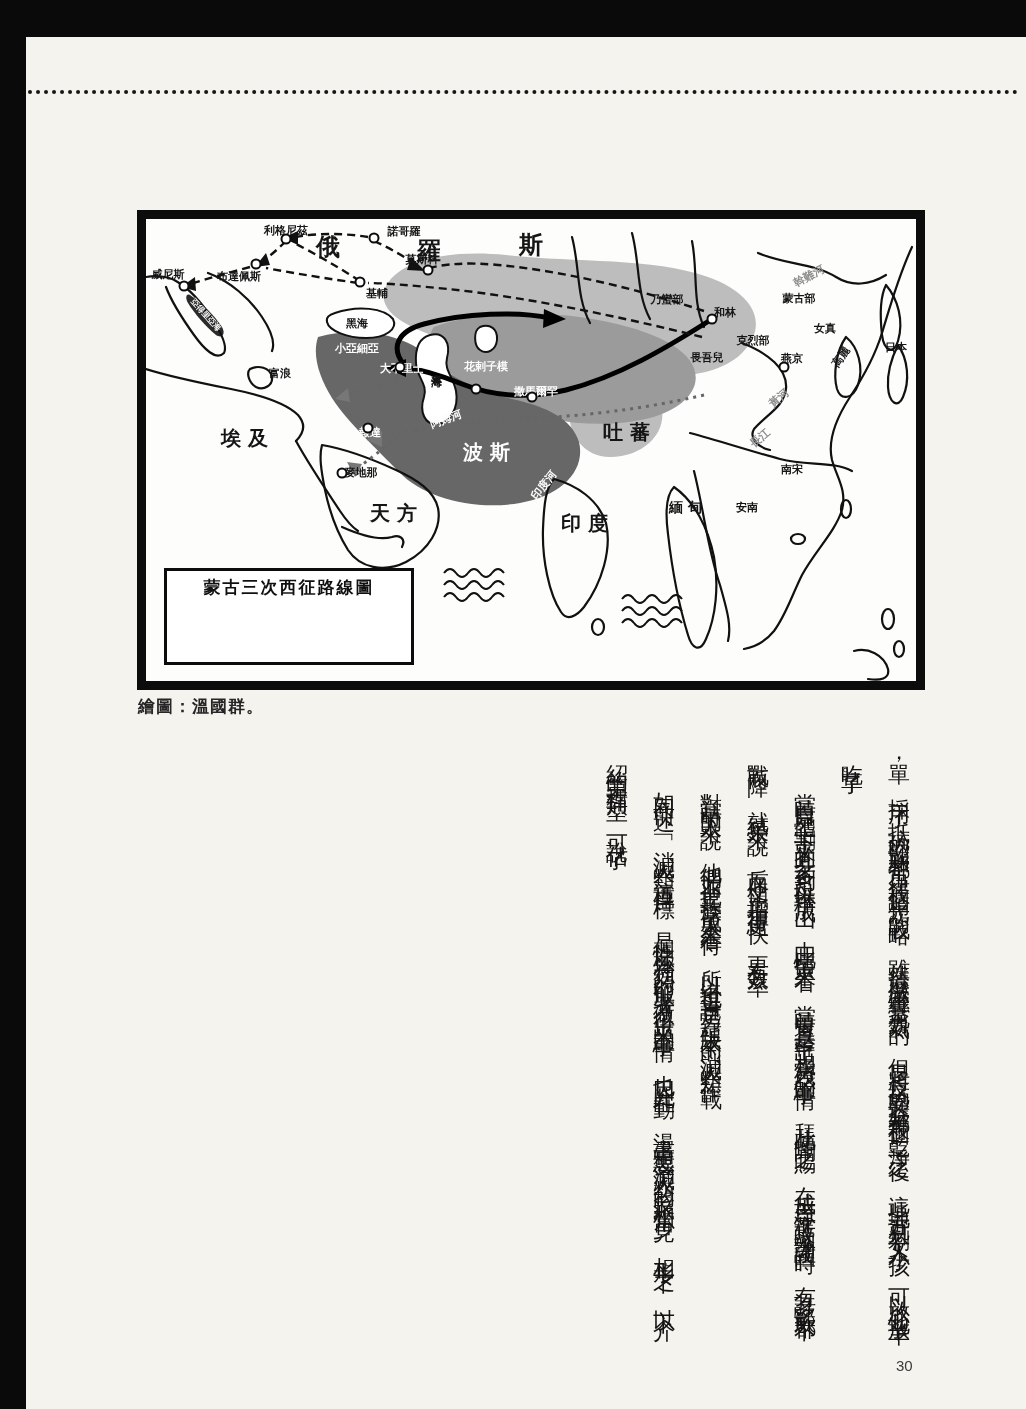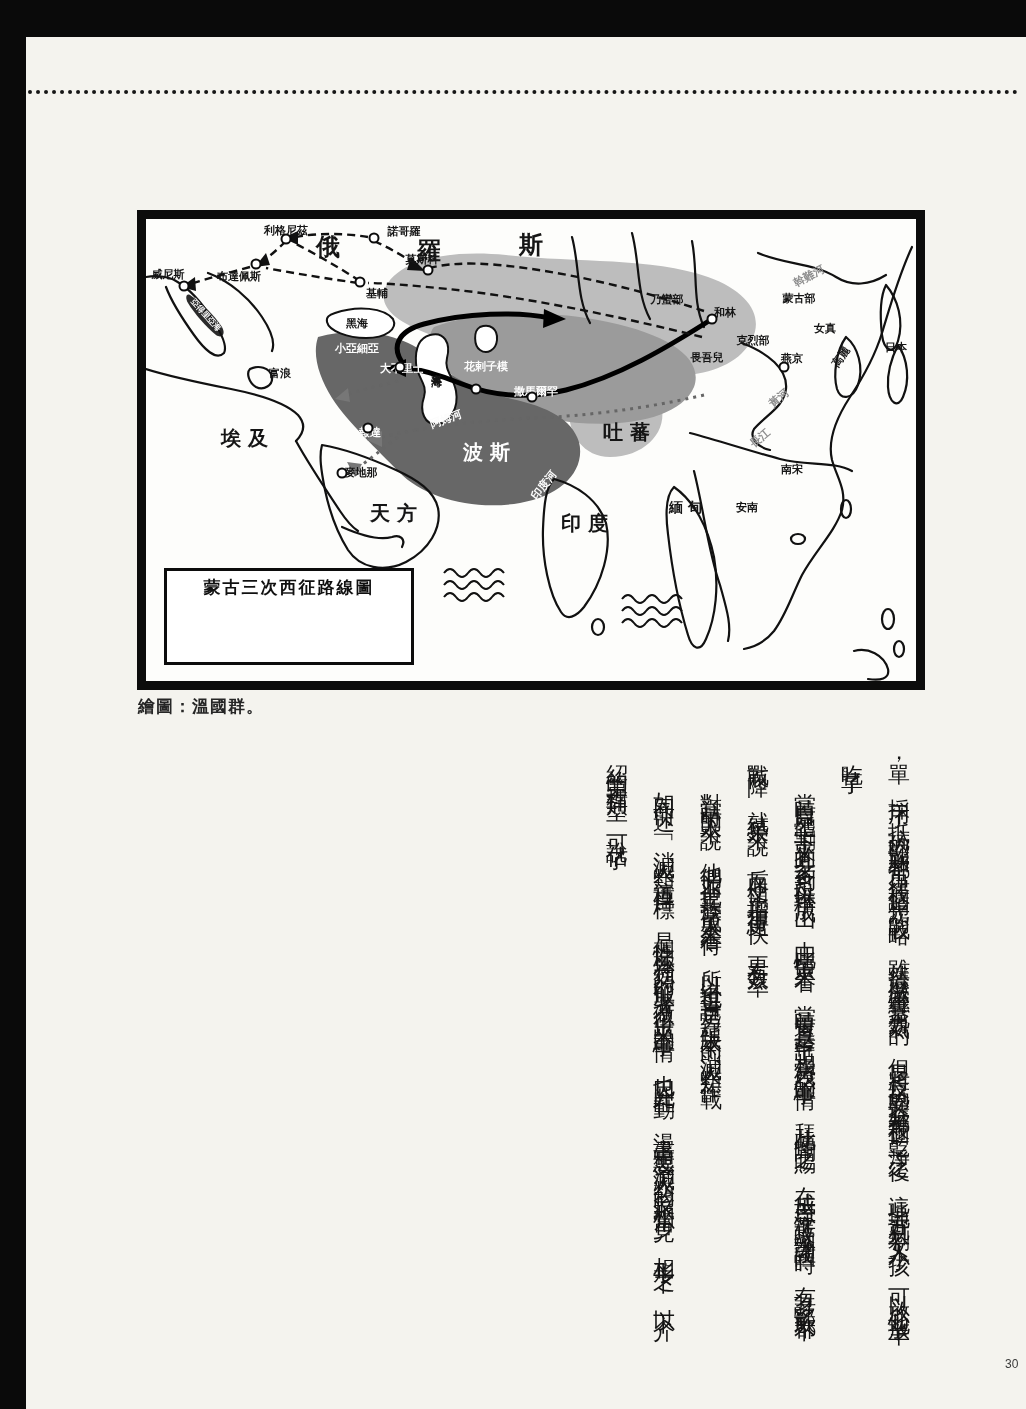--- a/index.html
+++ b/index.html
@@ -39,21 +39,21 @@
   .leg-arrow{width:0;height:0;border-left:11px solid #000;border-top:6px solid transparent;
              border-bottom:6px solid transparent;}
   .leg-sample.dotted .leg-arrow{border-left-color:#777;}
   .leg-label{font-size:12px;font-weight:bold;color:#101010;letter-spacing:1px;}
   .caption{position:absolute;left:138px;top:695px;font-size:17px;font-weight:bold;color:#262626;
            font-family:"Liberation Sans","DejaVu Sans",sans-serif;letter-spacing:1px;}
   .vtext{position:absolute;top:747px;right:103px;height:566px;writing-mode:vertical-rl;
          font-size:22px;line-height:47px;letter-spacing:6px;color:#141414;}
   .vtext p{margin:0;padding:0;}
   .vtext p.indent{text-indent:28px;}
-  .pagenum{position:absolute;left:1005px;top:1357px;font-size:12px;color:#3a3a3a;
+  .pagenum{position:absolute;left:896px;top:1357px;font-size:15px;color:#3a3a3a;
            font-family:"Liberation Sans","DejaVu Sans",sans-serif;}
 </style>
 </head>
 <body>
 
 <div class="page">
   <div class="bar-top"></div>
   <div class="bar-left"></div>
 
   <div class="dotted-rule"></div>

